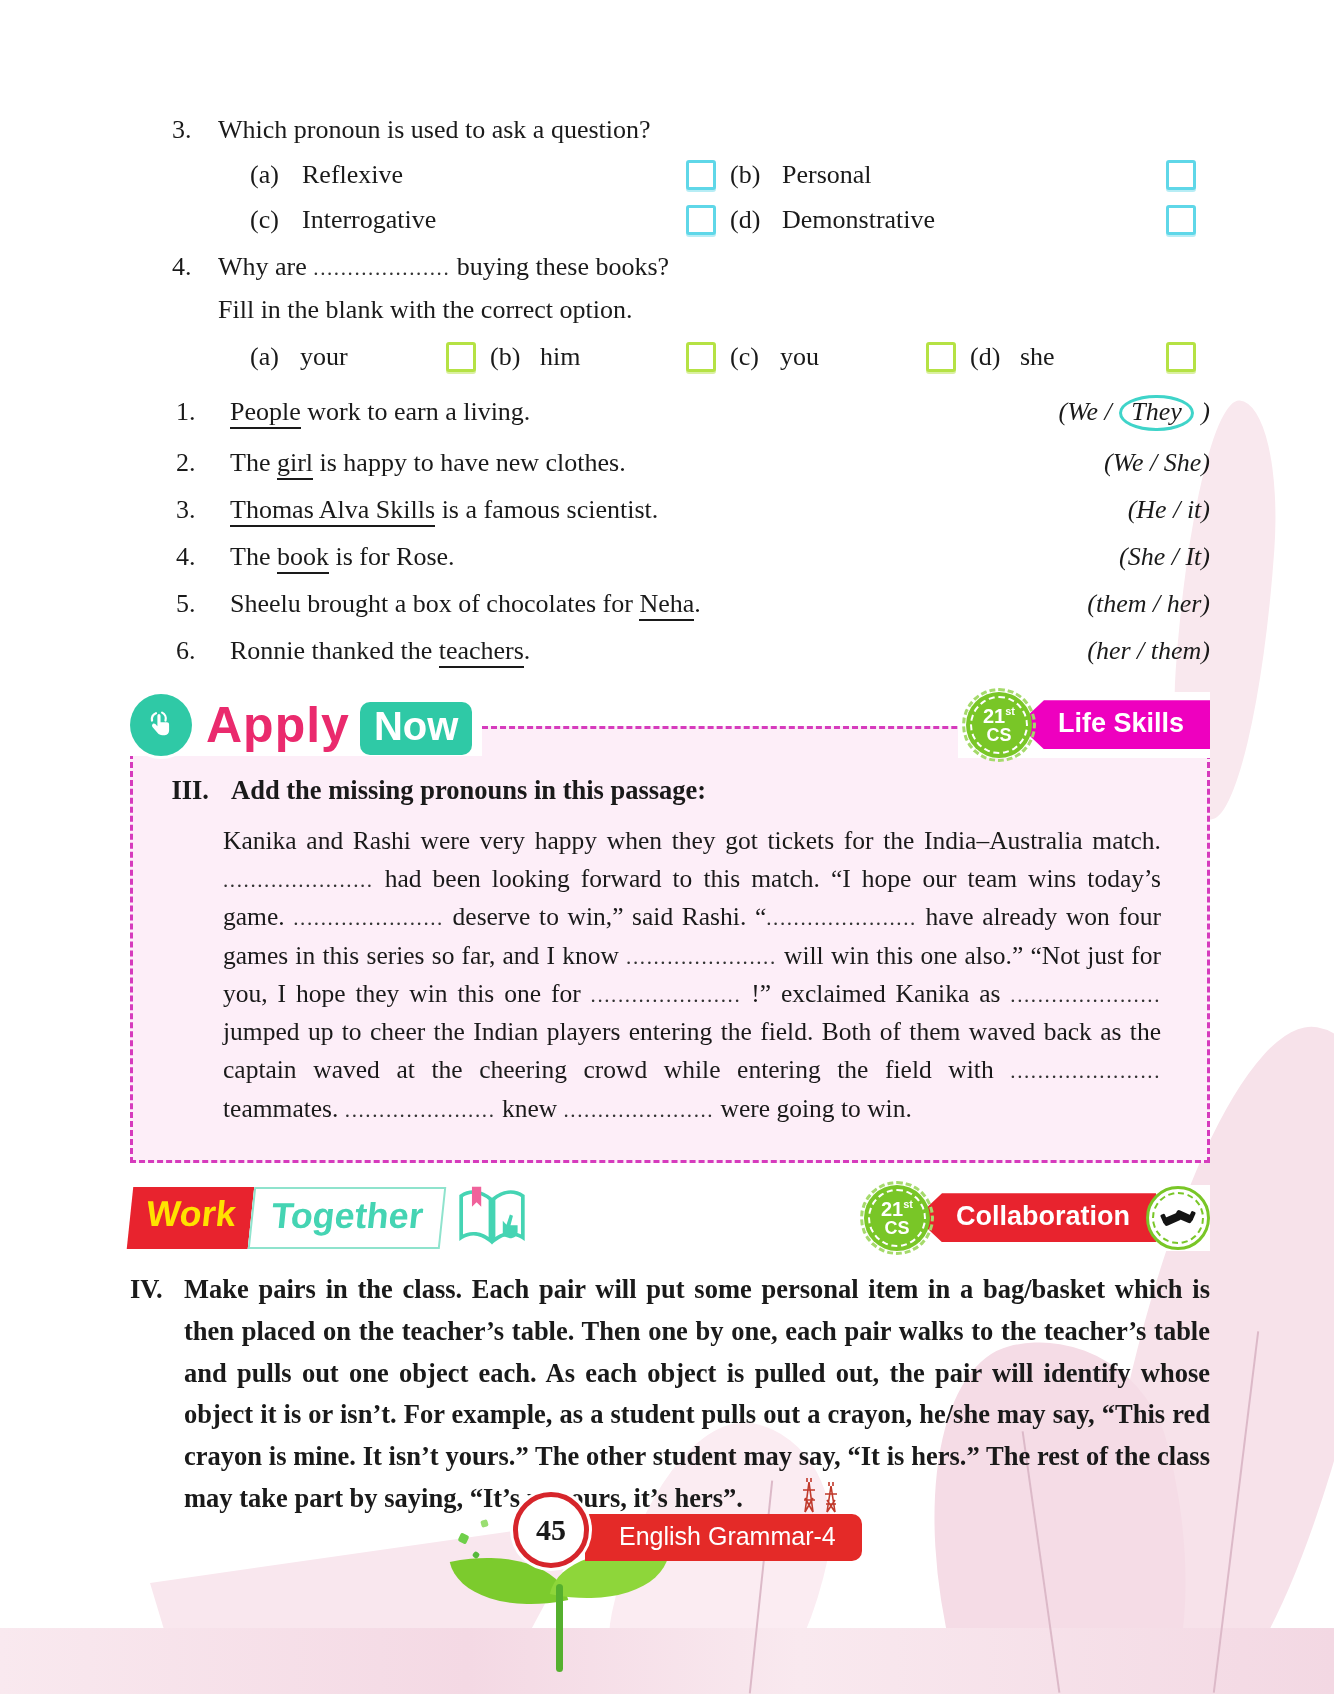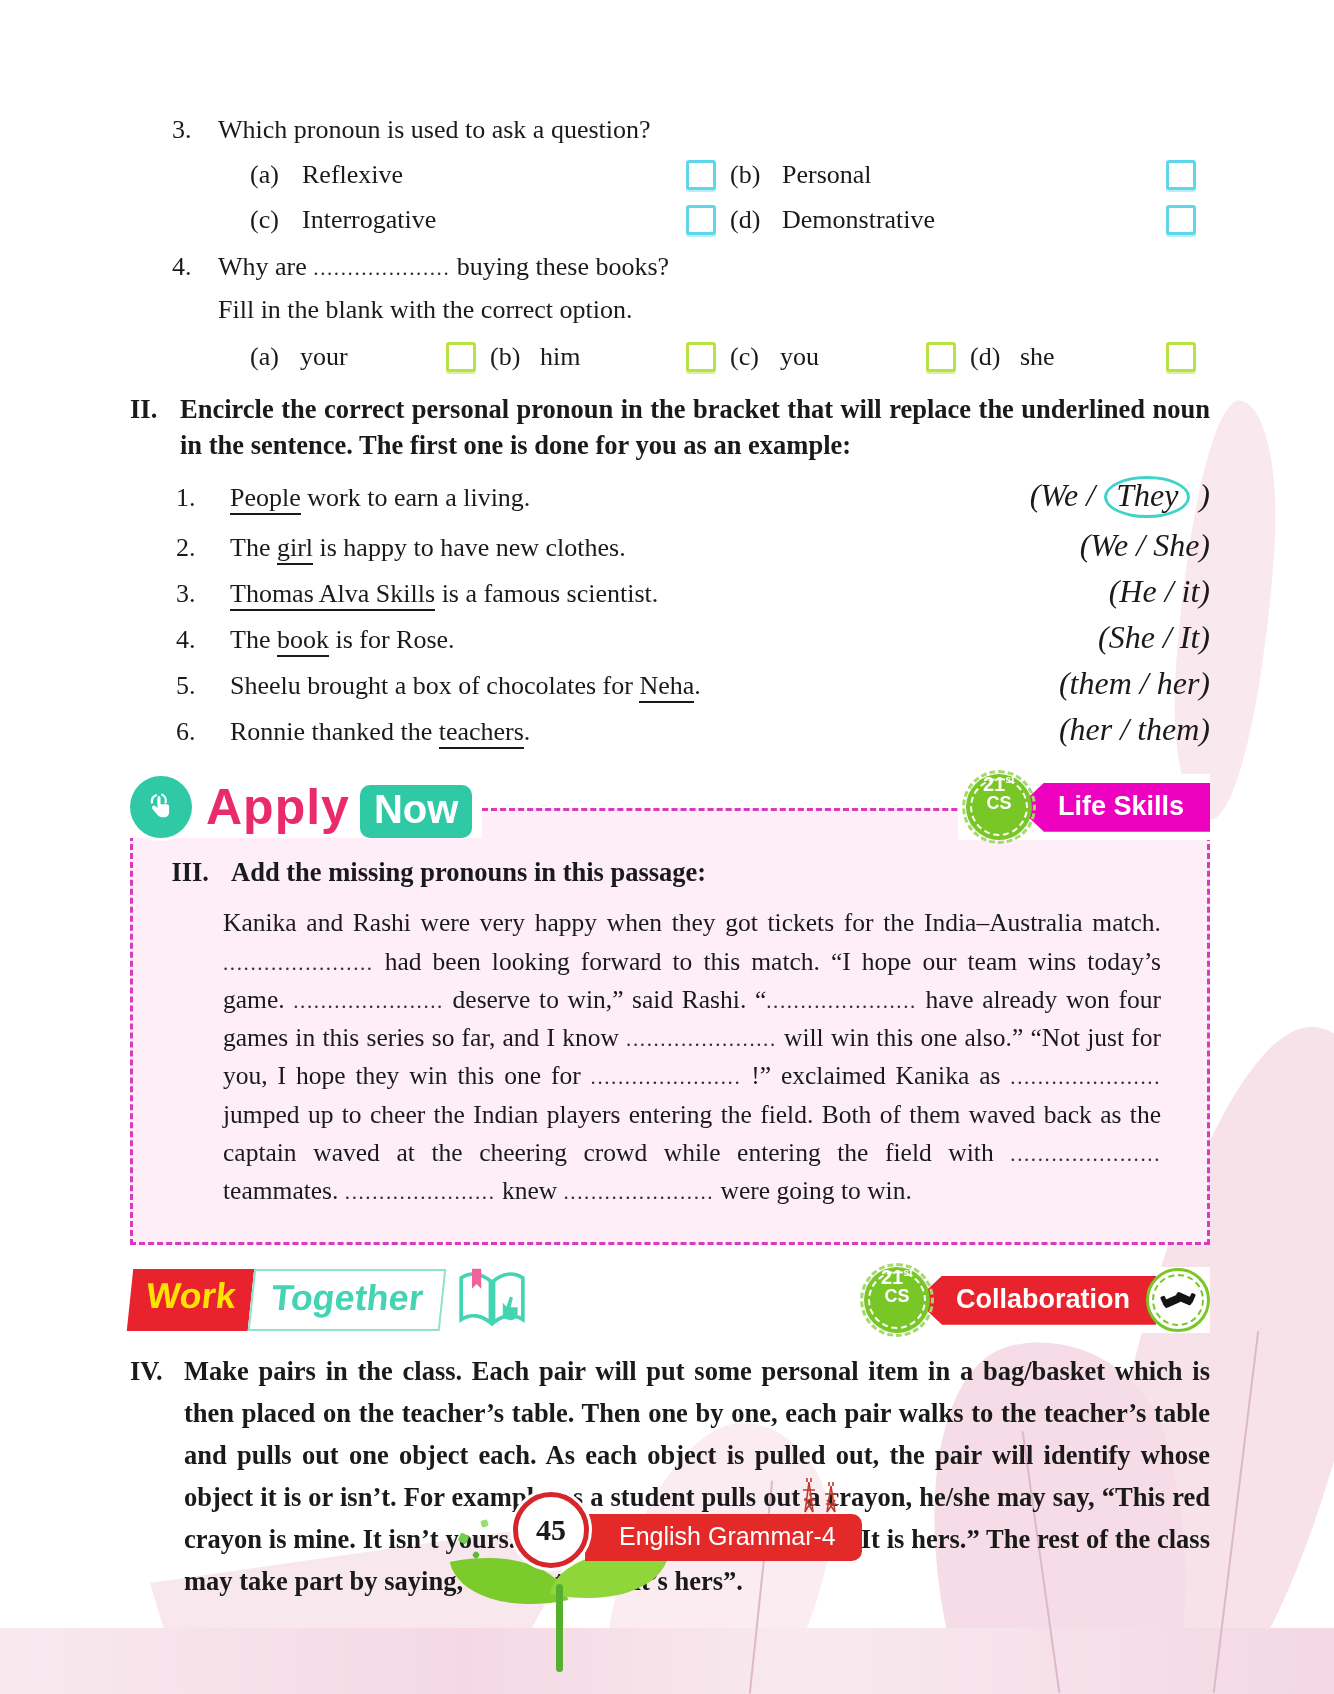--- a/index.html
+++ b/index.html
@@ -48,39 +48,39 @@
 
   .sec-head { display:flex; gap:8px; margin-top:16px; font-weight:bold; font-size:26.5px; line-height:1.38; }
   .sec-head .numeral { min-width:42px; }
   .sec-head .htext { flex:1; text-align:justify; }
 
   .items { margin-top:12px; }
   .item { display:flex; align-items:baseline; gap:14px; padding-left:46px; margin-bottom:9px; font-size:26px; }
   .item .inum { min-width:40px; }
   .item .sentence { flex:1; }
   .u { border-bottom:2.5px solid #1a1a1a; padding-bottom:1px; }
-  .bracket { white-space:nowrap; font-style:italic; font-size:32px; }
+  .bracket { white-space:nowrap; font-style:italic; font-size:26px;margin-top:8px; }
   .circle-choice { display:inline-block; border:3px solid #3fd4c9; border-radius:50%;
                    padding:0 9px 3px; margin:0 1px; line-height:1.05; }
   .circle-choice:empty { border:none; padding:0; margin:0; }
 
   
   .badge-row { display:flex; align-items:center; justify-content:space-between;
                position:relative; z-index:4; margin-top:26px; }
   .badge-left { display:flex; align-items:center; background:#fff; padding-right:10px; }
   .badge-right { display:flex; align-items:center; background:#fff; padding-left:8px; gap:0; }
   .tap-circle { width:62px; height:62px; border-radius:50%; background:#2fc9a6;
                 display:flex; align-items:center; justify-content:center; flex:none;
                 box-shadow:0 0 0 3px #fff; }
   .apply-word { font-family:"Liberation Sans", sans-serif; font-weight:bold; font-size:50px;
                 color:#ea2a6d; margin:0 10px 0 14px; letter-spacing:1px; }
   .now-box { font-family:"Liberation Sans", sans-serif; font-weight:bold; font-size:40px;
              color:#fff; background:#2fc9a6; border-radius:10px; padding:2px 14px 6px;margin-top:8px; }
   .cs-badge { width:66px; height:66px; border-radius:50%; background:#79c627; position:relative;
-              display:flex; flex-direction:column; align-items:center; 
+              display:flex; flex-direction:column; align-items:center; justify-content:center;
               font-family:"Liberation Sans", sans-serif; font-weight:bold; color:#fff;
               outline:3px dashed #a5da6b; outline-offset:1px; flex:none; z-index:2; }
   .cs-badge:after { content:""; position:absolute; inset:4px; border:2px dashed #fff; border-radius:50%; }
   .cs-badge .l1 { font-size:20px; line-height:1; }
   .cs-badge .l1 sup { font-size:11px; }
   .cs-badge .l2 { font-size:18px; line-height:1; }
   .banner { font-family:"Liberation Sans", sans-serif; font-weight:bold; color:#fff;
             font-size:27px; padding:8px 26px 10px 40px; margin-left:-14px;
             clip-path:polygon(26px 0, 100% 0, 100% 100%, 26px 100%, 0 50%); }
   .banner.pink { background:#ee00bf; }
@@ -206,24 +206,20 @@
           <span class="cb green"></span>
         </div>
         <div class="opt-c4">
           <span class="letter">(d)</span>
           <span class="olabel">she</span>
           <span class="cb green"></span>
         </div>
       </div>
     </div>
 
-    <div class="sec-head">
-      <span class="numeral">II.</span>
-      <span class="htext">Encircle the correct personal pronoun in the bracket that will replace the underlined noun in the sentence. The first one is done for you as an example:</span>
-    </div>
 
     <div class="items">
       <div class="item">
         <span class="inum">1.</span>
         <span class="sentence"><span></span><span class="u">People</span><span> work to earn a living.</span></span>
         <span class="bracket"><span>(We / </span><span class="circle-choice">They</span><span> )</span></span>
       </div>
       <div class="item">
         <span class="inum">2.</span>
         <span class="sentence"><span>The </span><span class="u">girl</span><span> is happy to have new clothes.</span></span>

